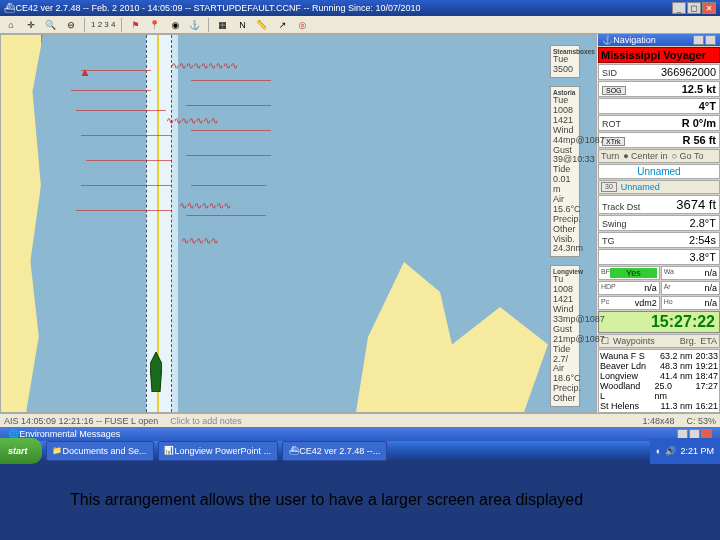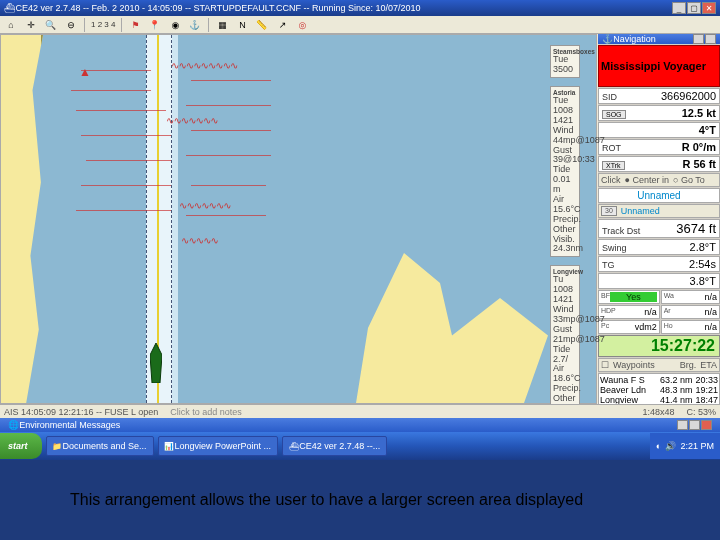--- a/index.html
+++ b/index.html
@@ -40,30 +40,30 @@
 .t13{left:135px;top:155px;width:80px}
 .squig{position:absolute;color:#c33;font-size:10px;letter-spacing:-1px;font-family:serif}
 .buoy{position:absolute;width:10px;height:10px;left:78px;top:30px;color:#c33;font-size:12px}
 .docks{position:absolute;right:16px;top:10px;width:30px;display:flex;flex-direction:column;gap:8px}
 .dock{background:#f5f3e8;border:1px solid #999;padding:2px;font-size:6px;color:#444;line-height:1.1}
 .dock .dn{font-weight:bold;font-size:6.5px}
 .sidepanel{width:122px;display:flex;flex-direction:column;gap:1px;background:#d4d0c8}
 .nav-title{height:14px;background:linear-gradient(#4a7ce0,#2a5cc9);color:#fff;display:flex;align-items:center;padding:0 4px;font-size:8px}
 .nav-title .nbtns{margin-left:auto;display:flex;gap:1px}
 .nav-title .nbtns span{width:11px;height:10px;background:#d8d8d8;border:1px solid #888}
-.vessel{background:#f00;color:#000;font-weight:bold;font-size:11px;padding:14px 2px;border:1px solid #900}
+.vessel{background:#f00;color:#000;font-weight:bold;font-size:11px;padding:1px 2px;border:1px solid #900}
 .navrow{background:#fff;border:1px solid #aaa;padding:1px 3px;display:flex;align-items:flex-end}
 .navrow .lbl{font-size:9px;color:#333}
 .navrow .val{margin-left:auto;font-size:11px;color:#000}
 .big{font-size:15px;font-weight:bold}
 .clock{background:#d3f0a0;color:#008000;font-size:16px;font-weight:bold;text-align:right;padding:1px 4px;border:1px solid #888}
 .smrow{background:#ece9d8;border:1px solid #aaa;padding:1px 2px;font-size:7px;color:#555;display:flex;gap:4px}
 .btn-sm{padding:0 3px;border:1px solid #888;background:#e8e8e8;font-size:7px}
 .statusbar{height:14px;background:#ece9d8;border-top:1px solid #aaa;display:flex;align-items:center;padding:0 4px;font-size:7px;color:#555;gap:12px}
-.xp-bar{height:28px;background:linear-gradient(#3a78e0,#2456b8 50%,#1a3c8a);display:flex;align-items:center;padding:0 0 0 0;gap:4px}
+.xp-bar{height:19px;background:linear-gradient(#3a78e0,#2456b8 50%,#1a3c8a);display:flex;align-items:center;padding:0 0 0 0;gap:4px}
 .start{height:26px;background:linear-gradient(#5cb848,#3a8a2a);color:#fff;font-style:italic;font-weight:bold;padding:0 14px 0 8px;display:flex;align-items:center;font-size:11px;border-radius:0 10px 10px 0}
 .taskbtn{height:20px;background:#3a6ace;border:1px solid #2846a0;color:#fff;padding:0 6px;display:flex;align-items:center;font-size:8px;border-radius:2px}
 .tray{margin-left:auto;background:#2a5cc9;height:26px;display:flex;align-items:center;padding:0 6px;color:#fff;font-size:8px;gap:4px}
 .caption{position:absolute;left:70px;top:490px;width:580px;color:#000;font-size:16px;font-family:Arial;line-height:1.25;background:transparent}
 .envmsg{height:14px;background:linear-gradient(#4a7ce0,#2a5cc9);color:#fff;display:flex;align-items:center;padding:0 8px;font-size:8px}
 .grid2{display:grid;grid-template-columns:1fr 1fr;gap:1px}
 .grid2>div{background:#fff;border:1px solid #aaa;padding:1px 2px;font-size:8px;display:flex}
 .grid2>div .l{color:#555;font-size:7px}
 .grid2>div .v{margin-left:auto}
 </style>
@@ -185,21 +185,21 @@
         </div>
    <div class="navrow">
           <span class="lbl">ROT</span>
           <span class="val big">R 0°/m</span>
         </div>
    <div class="navrow">
           <span class="btn-sm">XTrk</span>
           <span class="val big">R 56 ft</span>
         </div>
    <div class="smrow">
-          <span>Click</span>
+          <span>Turn</span>
           <span>● Center in</span>
           <span>○ Go To</span>
         </div>
    <div class="navrow" style="justify-content:center">
           <span style="color:#08c;font-size:10px">Unnamed</span>
         </div>
    <div class="smrow">
           <span class="btn-sm">30</span>
           <span style="color:#08c">Unnamed</span>
         </div>

